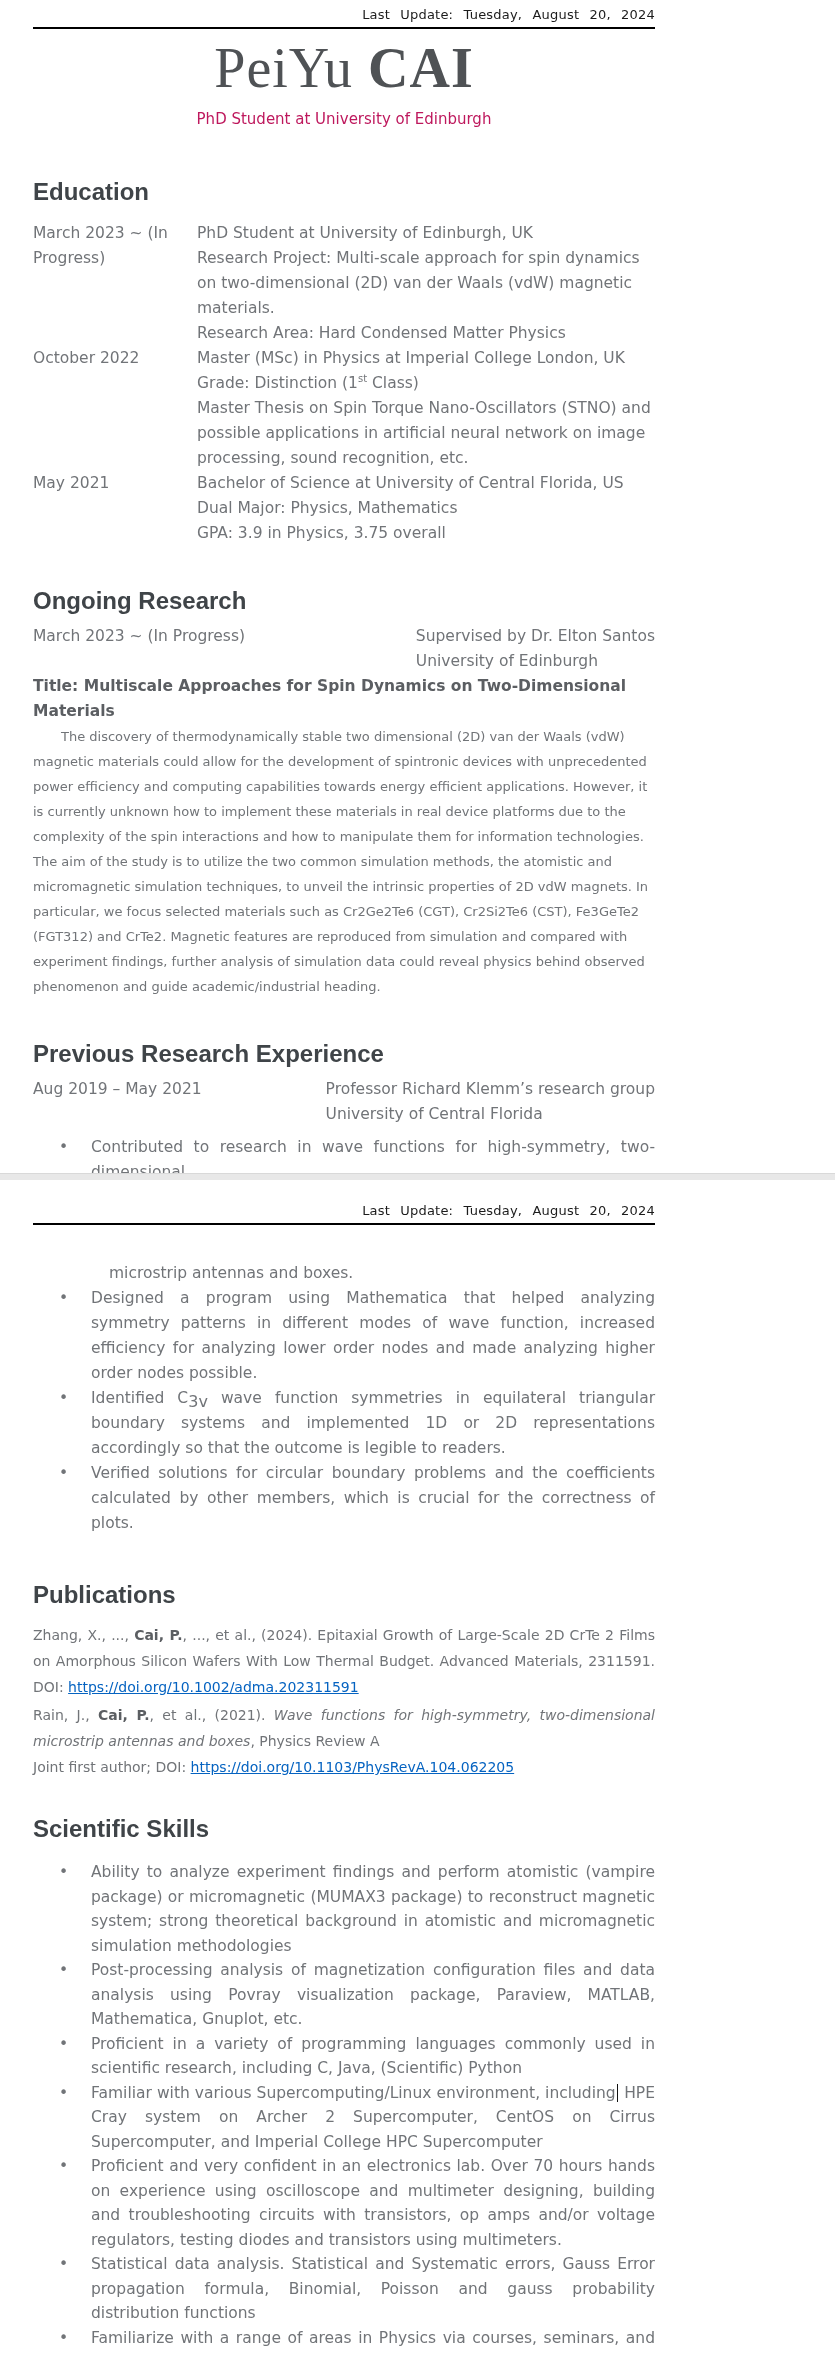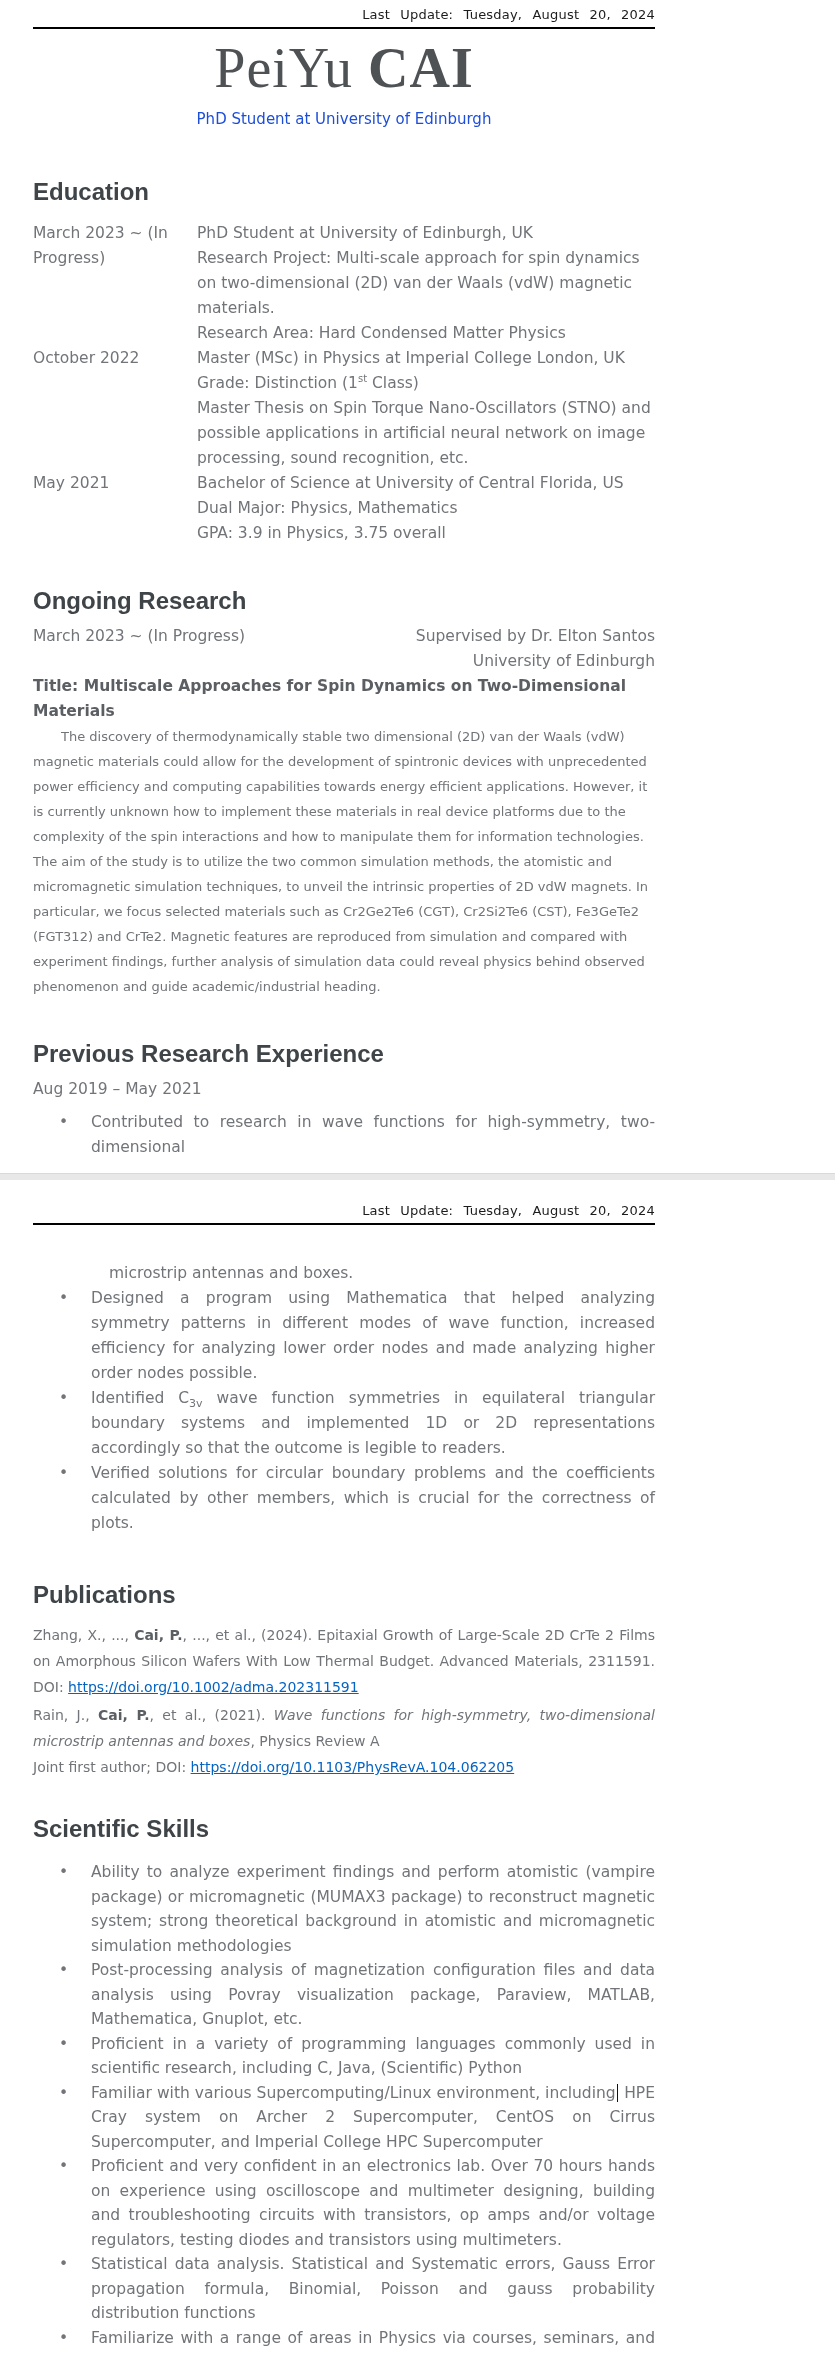--- a/index.html
+++ b/index.html
@@ -7,35 +7,35 @@
   .page{width:688px;box-sizing:border-box;padding:0 33px;overflow:hidden;background:#fff;}
   .page-1{height:1173px;padding-top:6px;}
   .page-2{height:1174px;padding-top:22px;}
   .page-separator{height:6px;background:#e8e8e8;border-top:1px solid #d9d9d9;}
 
   .hdr-row{text-align:right;font-size:13px;line-height:18px;color:#1c1c1c;word-spacing:6px;letter-spacing:.2px;}
   .hdr-rule{border:none;border-top:2px solid #000;margin:3px 0 0 0;}
 
   .name{margin-top:8px;text-align:center;font-family:"Liberation Serif","DejaVu Serif",serif;font-size:56px;line-height:62px;color:#4f5255;letter-spacing:1px;}
   .name .last{font-weight:700;}
-  .subtitle{margin-top:10px;text-align:center;font-size:15px;line-height:20px;color:#1d4ed8;}
+  .subtitle{margin-top:10px;text-align:center;font-size:15px;line-height:20px;color:#be185d;}
 
   .sec-heading{font-family:Liberation Sans, sans-serif;font-weight:700;font-size:24px;line-height:30px;color:#3f4448;}
   .mt-edu{margin-top:48px;} .mt-ong{margin-top:40px;} .mt-prev{margin-top:40px;}
   .mt-pub{margin-top:44px;} .mt-skill{margin-top:34px;}
 
   .edu-table{margin-top:14px;}
   .edu-row{display:flex;}
   .edu-date{width:164px;flex:0 0 164px;font-size:15.5px;line-height:25px;}
   .edu-desc{width:535px;font-size:15.5px;line-height:25px;}
   sup{font-size:10px;vertical-align:super;line-height:0;}
-  sub{font-size:11px;vertical-align:sub;line-height:0;}
+  sub{font-size:16px;vertical-align:sub;line-height:0;}
 
   .meta-row{display:flex;justify-content:space-between;margin-top:8px;font-size:15.5px;line-height:25px;}
-  .meta-right{text-align:right;}
+  .meta-right{text-align:left;}
 
   .research-title{font-weight:700;color:#5b5e62;font-size:15.5px;line-height:25px;}
   .abstract{font-size:13px;line-height:25px;text-indent:28px;text-align:left;}
 
   .bullet{display:flex;padding-left:26px;font-size:15.5px;line-height:25px;}
   .bullet .marker{flex:0 0 32px;}
   .bullet .btext{flex:1;text-align:justify;}
   .force-justify .btext{text-align:justify;text-align-last:justify;}
   .continuation{margin-left:76px;font-size:15.5px;line-height:25px;margin-top:36px;}
 
@@ -98,20 +98,24 @@
       <div>Supervised by Dr. Elton Santos</div>
       <div>University of Edinburgh</div>
     </div>
   </div>
   <div class="research-title">Title: Multiscale Approaches for Spin Dynamics on Two-Dimensional Materials</div>
   <div class="abstract">The discovery of thermodynamically stable two dimensional (2D) van der Waals (vdW) magnetic materials could allow for the development of spintronic devices with unprecedented power efficiency and computing capabilities towards energy efficient applications. However, it is currently unknown how to implement these materials in real device platforms due to the complexity of the spin interactions and how to manipulate them for information technologies. The aim of the study is to utilize the two common simulation methods, the atomistic and micromagnetic simulation techniques, to unveil the intrinsic properties of 2D vdW magnets. In particular, we focus selected materials such as Cr2Ge2Te6 (CGT), Cr2Si2Te6 (CST), Fe3GeTe2 (FGT312) and CrTe2. Magnetic features are reproduced from simulation and compared with experiment findings, further analysis of simulation data could reveal physics behind observed phenomenon and guide academic/industrial heading.</div>
 
   <div class="sec-heading mt-prev">Previous Research Experience</div>
   <div class="meta-row">
     <div>Aug 2019 – May 2021</div>
+    <div class="meta-right">
+      <div>Professor Richard Klemm’s research group</div>
+      <div>University of Central Florida</div>
+    </div>
   </div>
   <div class="bullet force-justify" style="margin-top:8px;">
     <span class="marker">•</span>
     <div class="btext">Contributed to research in wave functions for high-symmetry, two-dimensional</div>
   </div>
 </div>
 
 <div class="page-separator"></div>
 
 <div class="page page-2">

